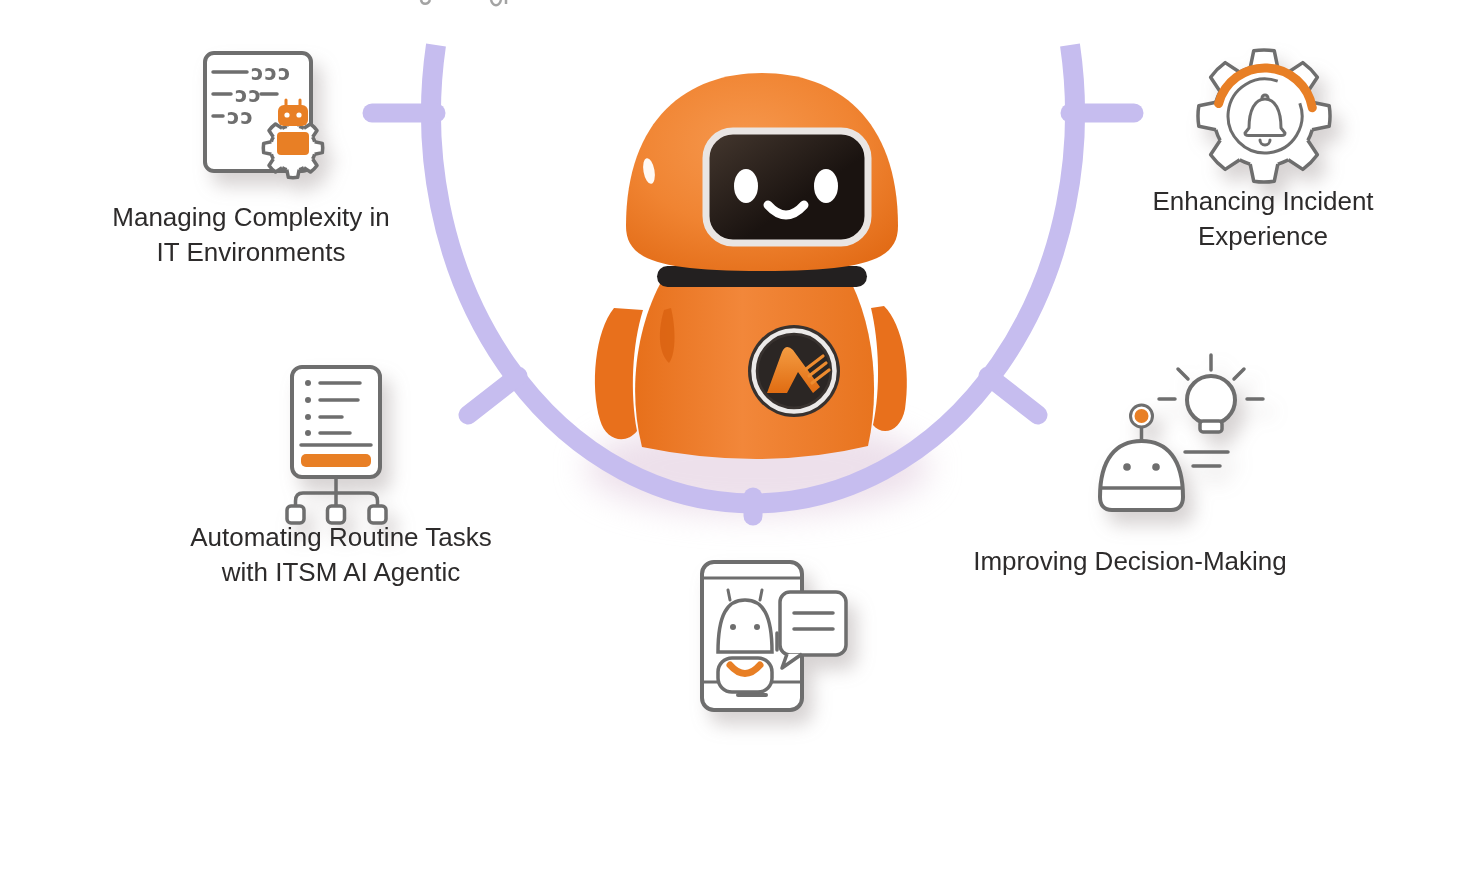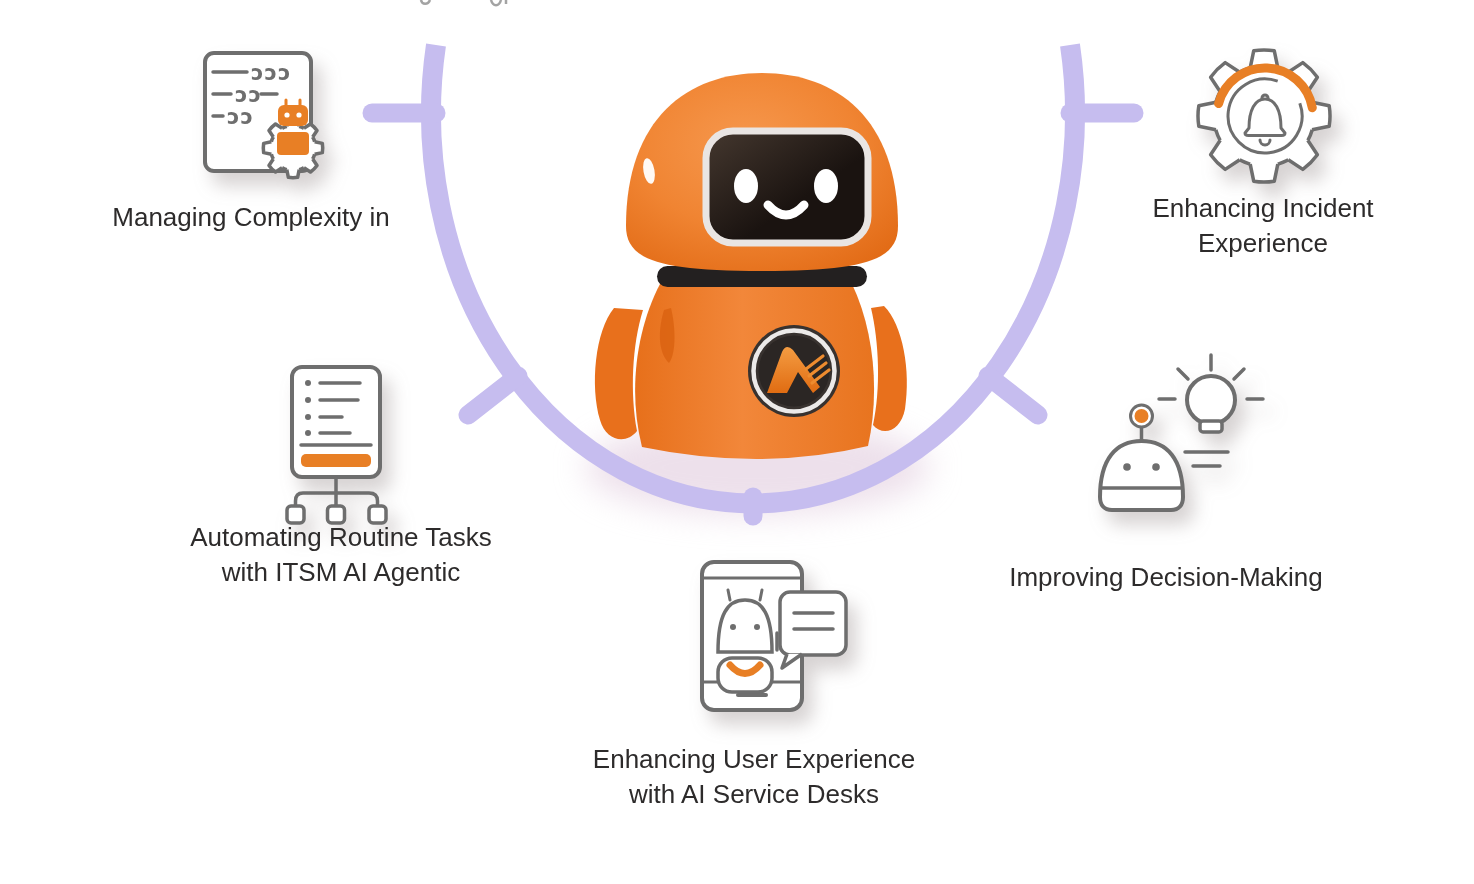--- a/index.html
+++ b/index.html
@@ -228,30 +228,27 @@
     <path fill="none" stroke="#E87F25" stroke-width="9" stroke-linecap="round" d="M28.6 61.6 A48 48 0 0 1 122.3 65.7"></path>
     <g stroke="#6E6E6E" stroke-width="3" fill="#fff">
       <circle cx="75" cy="56" r="3" fill="none"></circle>
       <path d="M59 86 C59 68 65 57 75 57 C85 57 91 68 91 86 L95 91 Q95 93.5 91.5 93.5 L58.5 93.5 Q55 93.5 55 91 L59 86 Z" stroke-linejoin="round"></path>
       <path d="M70 98 A5 5 0 0 0 80 98" fill="none" stroke-linecap="round"></path>
     </g>
   </svg>
 
   <div class="label" style="left:41px;top:200px;">
     <span>Managing Complexity in</span>
+    <span>IT Environments</span>
   </div>
   <div class="label" style="left:131px;top:520px;">
     <span>Automating Routine Tasks</span>
     <span>with ITSM AI Agentic</span>
   </div>
-  <div class="label" style="left:544px;top:742px;">
-    <span>Enhancing User Experience</span>
-    <span>with AI Service Desks</span>
-  </div>
-  <div class="label" style="left:956px;top:544px;margin-top:16px;">
+  <div class="label" style="left:920px;top:544px;">
     <span>Improving Decision-Making</span>
   </div>
-  <div class="label" style="left:1053px;top:191px;">
+  <div class="label" style="left:1053px;top:184px;">
     <span>Enhancing Incident</span>
     <span>Experience</span>
   </div>
 
 </div>
 
 </body></html>

